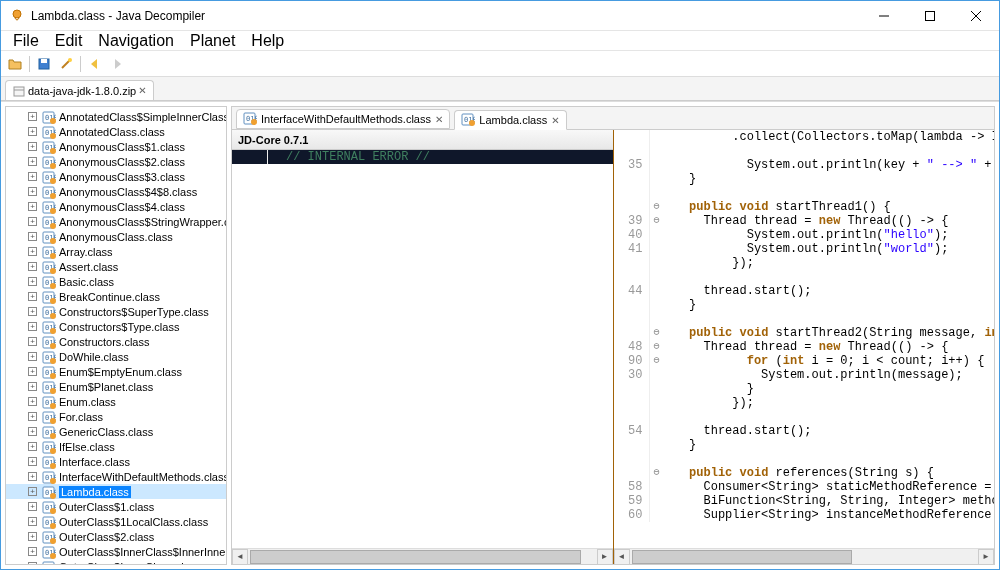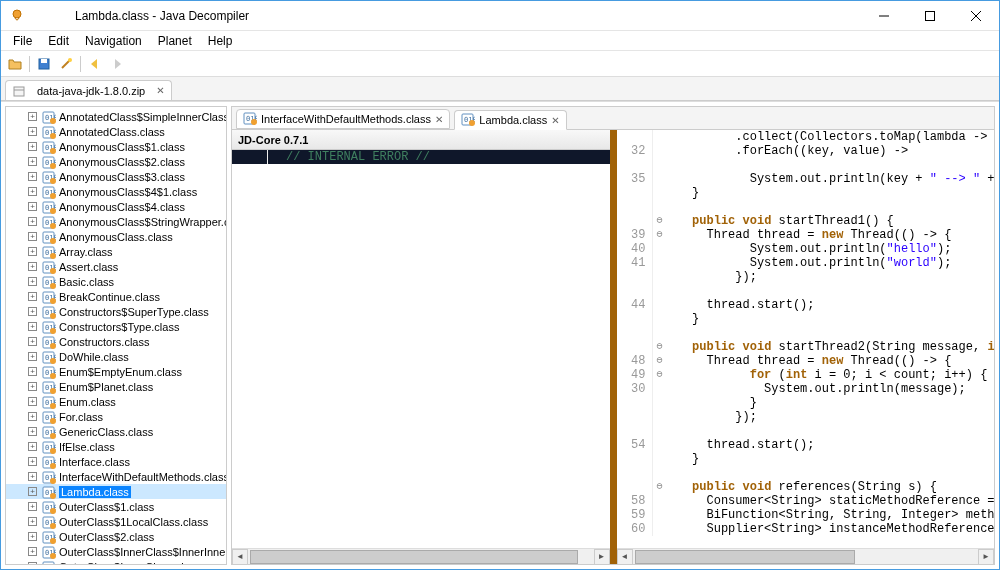--- a/index.html
+++ b/index.html
@@ -1,46 +1,46 @@
 <!DOCTYPE html>
 <html><head>
 <meta charset="utf-8">
 <style>
 * { box-sizing: border-box; margin: 0; padding: 0; }
 body { font-family: "Segoe UI", Tahoma, sans-serif; font-size: 12px; color: #000; background: #fff; overflow: hidden; }
 .window { width: 1000px; height: 570px; border: 1px solid #469be0; display: flex; flex-direction: column; background: #fff; }
-.titlebar { height: 30px; display: flex; align-items: center; padding: 0 0 0 8px; background: #fff; border-bottom: 1px solid #e5e5e5; gap: 44px; }
+.titlebar { height: 30px; display: flex; align-items: center; padding: 0 0 0 8px; background: #fff; border-bottom: 1px solid #e5e5e5; }
 .titlebar .icon { width: 16px; height: 16px; margin-right: 6px; }
 .titlebar .title { flex: 1; font-size: 12px; color: #000; }
 .winbtns { display: flex; height: 100%; }
 .winbtn { width: 46px; height: 100%; display: flex; align-items: center; justify-content: center; }
 .menubar { height: 20px; display: flex; align-items: center; padding: 0 4px; border-bottom: 1px solid #e5e5e5; }
-.menubar span { padding: 2px 8px; font-size: 12px; }
+.menubar span { padding: 2px 8px; font-size: 16px; }
 .toolbar { height: 26px; display: flex; align-items: center; padding: 0 4px; border-bottom: 1px solid #ddd; gap: 2px; }
 .tbicon { width: 20px; height: 20px; display: flex; align-items: center; justify-content: center; border: 1px solid transparent; }
 .tbsep { width: 1px; height: 16px; background: #ccc; margin: 0 2px; }
 .tabbar { height: 24px; display: flex; align-items: flex-end; padding: 2px 4px 0 4px; background: #f4f4f4; border-bottom: 1px solid #ccc; }
-.tab { display: inline-flex; align-items: center; height: 20px; padding: 0 6px; border: 1px solid #ccc; border-bottom: none; background: #fff; border-radius: 4px 4px 0 0; font-size: 11px; gap: 11px; }
+.tab { display: inline-flex; align-items: center; height: 20px; padding: 0 6px; border: 1px solid #ccc; border-bottom: none; background: #fff; border-radius: 4px 4px 0 0; font-size: 11px; gap: 2px; }
 .tab .close { font-size: 10px; color: #666; }
 .content { flex: 1; display: flex; border-top: 1px solid #ddd; overflow: hidden; }
 .sidebar { width: 222px; background: #fff; overflow-y: auto; overflow-x: auto; border: 1px solid #ccc; margin: 4px 2px 4px 4px; font-size: 11px; }
 .tree { padding: 2px 0; }
 .treeitem { display: flex; align-items: center; height: 15px; padding-left: 22px; white-space: nowrap; gap: 3px; }
 .treeitem.selected { background: #cce8ff; }
 .treeitem .exp { width: 9px; height: 9px; border: 1px solid #888; display: inline-flex; align-items: center; justify-content: center; font-size: 8px; line-height: 1; color: #555; margin-right: 2px; flex-shrink: 0; }
 .treeitem .ficon { width: 14px; height: 14px; flex-shrink: 0; }
 .treeitem .label { font-size: 11px; }
 .treeitem.selected .label { background: #0a84ff; color: #fff; padding: 0 2px; }
 .editor-area { flex: 1; display: flex; flex-direction: column; margin: 4px 4px 4px 2px; }
 .editor-tabs { height: 24px; display: flex; align-items: flex-end; padding: 2px 4px 0 4px; background: #f4f4f4; border: 1px solid #ccc; border-bottom: 1px solid #ccc; gap: 4px; }
 .etab { display: inline-flex; align-items: center; height: 20px; padding: 0 6px; border: 1px solid #ccc; background: #fff; border-radius: 4px 4px 0 0; font-size: 11px; gap: 4px; }
 .etab.active { border-bottom: 1px solid #fff; position: relative; top: 1px; }
 .etab .close { font-size: 10px; color: #666; }
 .panes { flex: 1; display: flex; border: 1px solid #ccc; border-top: none; overflow: hidden; }
-.pane { flex: 1; display: flex; flex-direction: column; overflow: hidden; border-right: 7px solid #a16207; }
+.pane { flex: 1; display: flex; flex-direction: column; overflow: hidden; border-right: 1px solid #a16207; }
 .pane:last-child { border-right: none; }
 .pane-header { height: 20px; background: linear-gradient(#f8f8f8, #e8e8e8); border-bottom: 1px solid #ccc; padding: 0 6px; display: flex; align-items: center; font-size: 11px; font-weight: bold; }
 .code { flex: 1; overflow: auto; font-family: "Consolas", "Courier New", monospace; font-size: 12px; line-height: 14px; background: #fff; position: relative; }
 .codeline { display: flex; height: 14px; white-space: pre; }
 .gutter { width: 36px; text-align: right; color: #999; padding-right: 6px; border-right: 1px solid #eee; flex-shrink: 0; user-select: none; }
 .fold { width: 14px; flex-shrink: 0; text-align: center; color: #888; font-size: 10px; }
 .codetxt { padding-left: 4px; }
 .comment { color: #3f7f5f; }
 .keyword { color: #a16207; font-weight: bold; }
 .string { color: #2a00ff; }
@@ -184,21 +184,21 @@
               </svg></span>
             <span class="label">AnonymousClass$3.class</span>
           </div>
           <div class="treeitem">
             <span class="exp">+</span>
             <span class="ficon"><svg width="14" height="14">
                 <rect x="1" y="2" width="11" height="11" rx="1" fill="#fff" stroke="#6090c0"></rect>
                 <text x="3" y="10" font-size="7" fill="#4070a0" font-family="monospace">010</text>
                 <circle cx="11" cy="11" r="3" fill="#f0a030"></circle>
               </svg></span>
-            <span class="label">AnonymousClass$4$1.class</span>
+            <span class="label">AnonymousClass$4$8.class</span>
           </div>
           <div class="treeitem">
             <span class="exp">+</span>
             <span class="ficon"><svg width="14" height="14">
                 <rect x="1" y="2" width="11" height="11" rx="1" fill="#fff" stroke="#6090c0"></rect>
                 <text x="3" y="10" font-size="7" fill="#4070a0" font-family="monospace">010</text>
                 <circle cx="11" cy="11" r="3" fill="#f0a030"></circle>
               </svg></span>
             <span class="label">AnonymousClass$4.class</span>
           </div>
@@ -455,37 +455,36 @@
             <div class="sb-track">
                 <div class="sb-thumb" style="left:2px;width:95%"></div>
               </div>
             <div class="sb-btn">►</div>
           </div>
         </div>
 
         <div class="pane">
           <div class="code" id="rightcode">
               <div class="codeline"><span class="gutter"></span><span class="fold"></span><span class="codetxt">         .collect(Collectors.toMap(lambda -&gt; Integer.val</span></div>
-              <div class="codeline"><span class="gutter">32</span><span class="fold"></span><span class="codetxt">         .forEach((key, value) -&gt; </span></div>
               <div class="codeline"><span class="gutter"></span><span class="fold"></span><span class="codetxt"></span></div>
               <div class="codeline"><span class="gutter">35</span><span class="fold"></span><span class="codetxt">           System.out.println(key + <span class="string">" --&gt; "</span> + value));</span></div>
               <div class="codeline"><span class="gutter"></span><span class="fold"></span><span class="codetxt">   }</span></div>
               <div class="codeline"><span class="gutter"></span><span class="fold"></span><span class="codetxt"></span></div>
               <div class="codeline"><span class="gutter"></span><span class="fold">⊖</span><span class="codetxt">   <span class="keyword">public</span> <span class="keyword">void</span> startThread1() {</span></div>
               <div class="codeline"><span class="gutter">39</span><span class="fold">⊖</span><span class="codetxt">     Thread thread = <span class="keyword">new</span> Thread(() -&gt; {</span></div>
               <div class="codeline"><span class="gutter">40</span><span class="fold"></span><span class="codetxt">           System.out.println(<span class="string">"hello"</span>);</span></div>
               <div class="codeline"><span class="gutter">41</span><span class="fold"></span><span class="codetxt">           System.out.println(<span class="string">"world"</span>);</span></div>
               <div class="codeline"><span class="gutter"></span><span class="fold"></span><span class="codetxt">         });</span></div>
               <div class="codeline"><span class="gutter"></span><span class="fold"></span><span class="codetxt"></span></div>
               <div class="codeline"><span class="gutter">44</span><span class="fold"></span><span class="codetxt">     thread.start();</span></div>
               <div class="codeline"><span class="gutter"></span><span class="fold"></span><span class="codetxt">   }</span></div>
               <div class="codeline"><span class="gutter"></span><span class="fold"></span><span class="codetxt"></span></div>
               <div class="codeline"><span class="gutter"></span><span class="fold">⊖</span><span class="codetxt">   <span class="keyword">public</span> <span class="keyword">void</span> startThread2(String message, <span class="keyword">int</span> count)</span></div>
               <div class="codeline"><span class="gutter">48</span><span class="fold">⊖</span><span class="codetxt">     Thread thread = <span class="keyword">new</span> Thread(() -&gt; {</span></div>
-              <div class="codeline"><span class="gutter">49</span><span class="fold">⊖</span><span class="codetxt">           <span class="keyword">for</span> (<span class="keyword">int</span> i = 0; i &lt; count; i++) {</span></div>
+              <div class="codeline"><span class="gutter">90</span><span class="fold">⊖</span><span class="codetxt">           <span class="keyword">for</span> (<span class="keyword">int</span> i = 0; i &lt; count; i++) {</span></div>
               <div class="codeline"><span class="gutter">30</span><span class="fold"></span><span class="codetxt">             System.out.println(message);</span></div>
               <div class="codeline"><span class="gutter"></span><span class="fold"></span><span class="codetxt">           }</span></div>
               <div class="codeline"><span class="gutter"></span><span class="fold"></span><span class="codetxt">         });</span></div>
               <div class="codeline"><span class="gutter"></span><span class="fold"></span><span class="codetxt"></span></div>
               <div class="codeline"><span class="gutter">54</span><span class="fold"></span><span class="codetxt">     thread.start();</span></div>
               <div class="codeline"><span class="gutter"></span><span class="fold"></span><span class="codetxt">   }</span></div>
               <div class="codeline"><span class="gutter"></span><span class="fold"></span><span class="codetxt"></span></div>
               <div class="codeline"><span class="gutter"></span><span class="fold">⊖</span><span class="codetxt">   <span class="keyword">public</span> <span class="keyword">void</span> references(String s) {</span></div>
               <div class="codeline"><span class="gutter">58</span><span class="fold"></span><span class="codetxt">     Consumer&lt;String&gt; staticMethodReference = String:</span></div>
               <div class="codeline"><span class="gutter">59</span><span class="fold"></span><span class="codetxt">     BiFunction&lt;String, String, Integer&gt; methodRefere</span></div>

